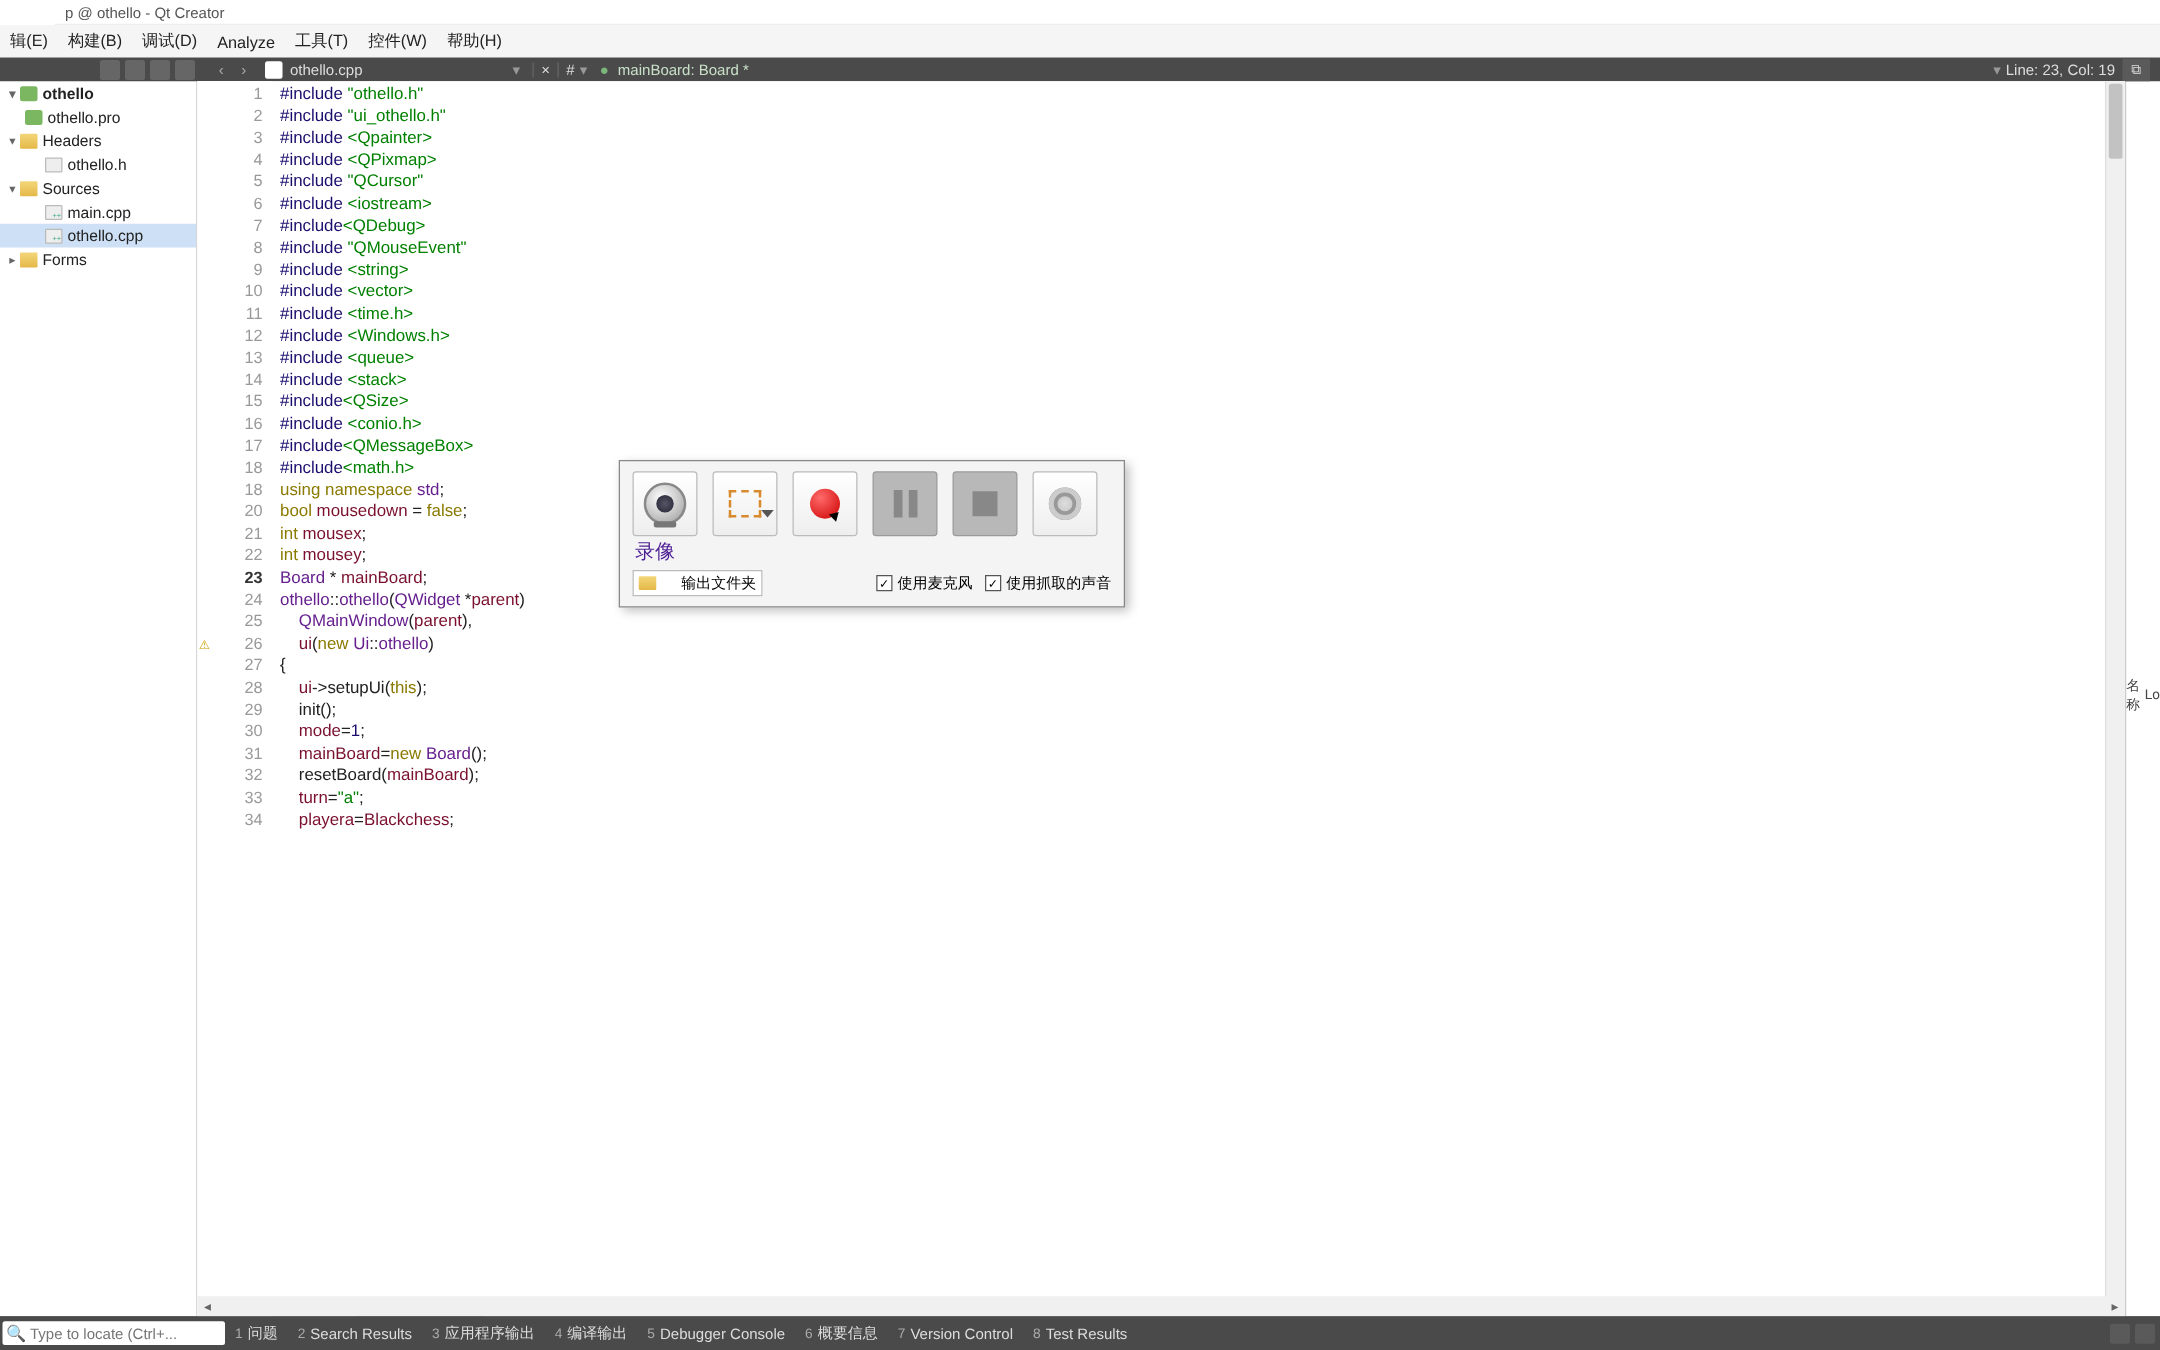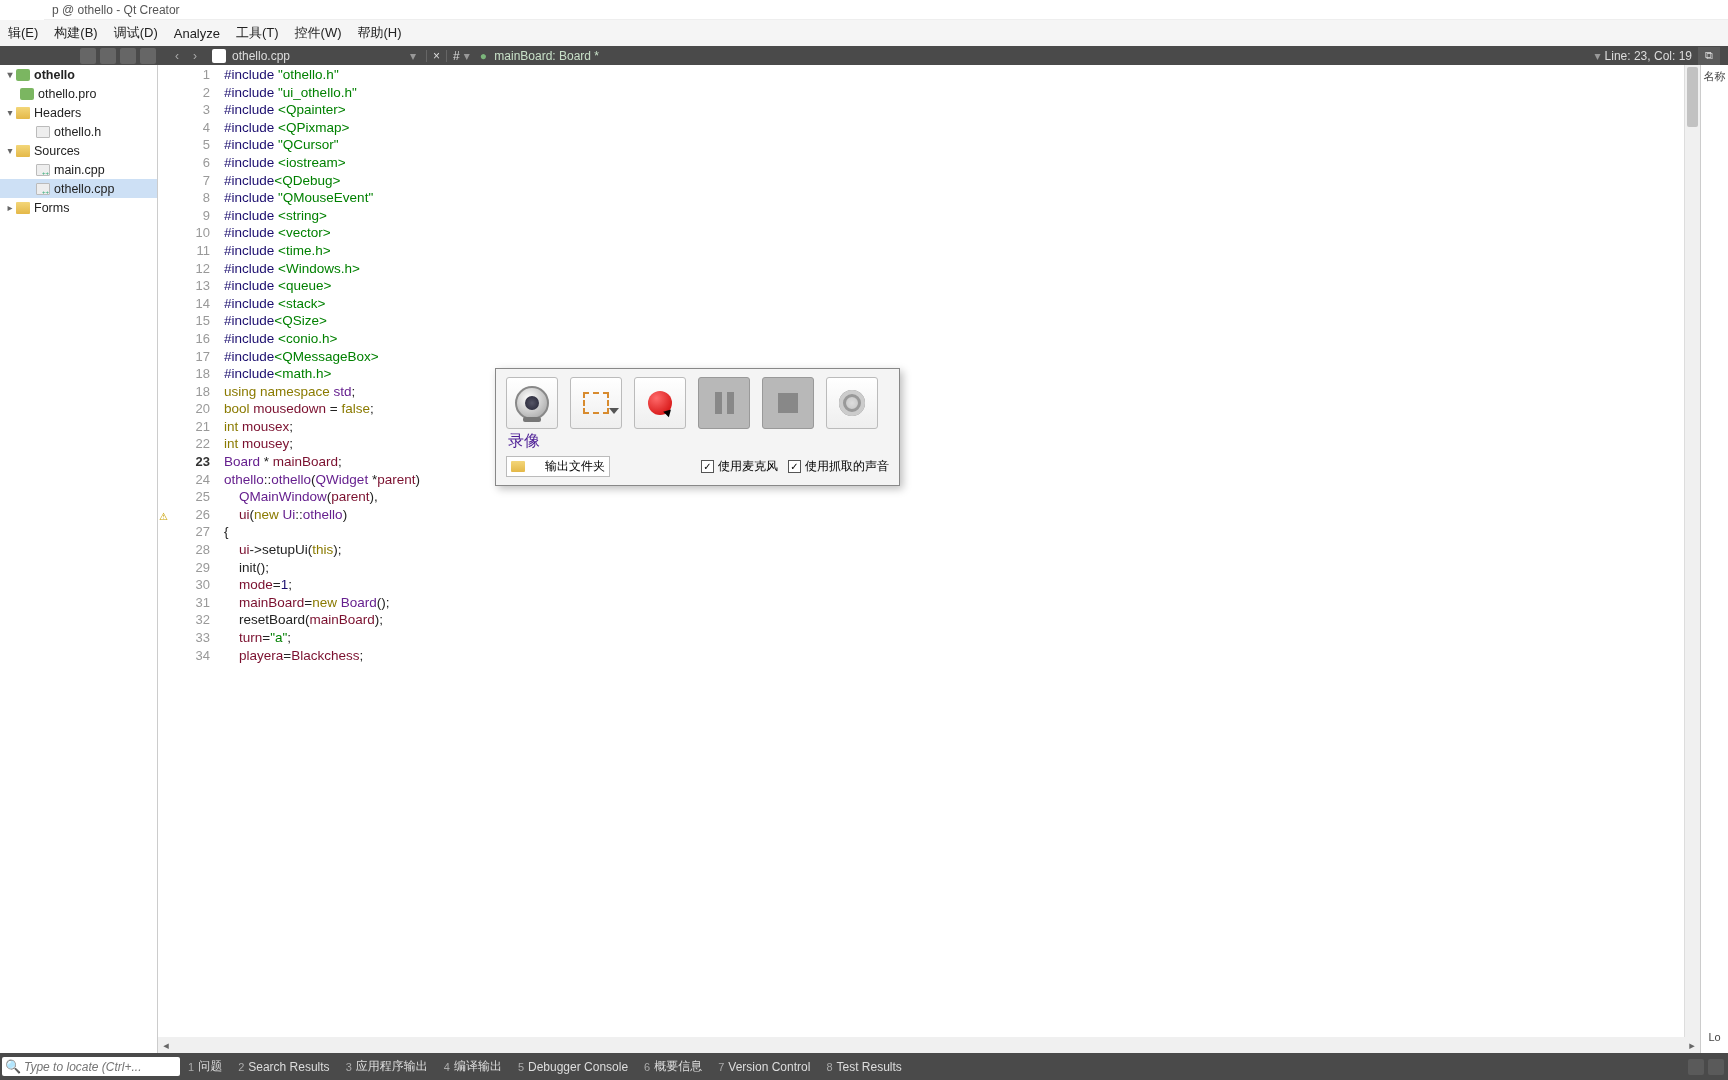--- a/index.html
+++ b/index.html
@@ -58,39 +58,39 @@
 .func{ color:#222;}
 .num{ color:#1a0d6e;}
 .op{ color:#222;}
 .ident{color:#7a0f2e;} 
 .scrollv { width:16px; background:#f0f0f0; border-left:1px solid #ddd; position:relative;}
 .scrollv .thumb{ position:absolute; left:2px; right:2px; top:2px; height:60px; background:#c2c2c2; border-radius:2px;}
 .hscroll { position:absolute; bottom:0; left:0; right:0; height:16px; background:#f0f0f0; display:flex; align-items:center;}
 .hscroll .harrow{width:16px; text-align:center; color:#666; font-size:11px;}
 
 
-.rightstrip { width: 28px; background: #fff; border-left:1px solid #ccc; display:flex; flex-direction:column; align-items:center; padding-top:4px; font-size:11px; color:#444;}
+.rightstrip { width: 28px; background: #fff; border-left:1px solid #ccc; display:flex; flex-direction:row; align-items:center; padding-top:4px; font-size:11px; color:#444;}
 .rightstrip .lbl{ writing-mode: horizontal-tb; margin-bottom:10px;}
 
 
 .debuggerbar { height: 18px; background:#4a4a4a; display:flex; align-items:center; color:#ddd; font-size:12px;}
 .debuggerbar .dropsel { background:#3a3a3a; padding:1px 8px; width:150px; display:flex; align-items:center; justify-content:space-between;}
 .debuggerbar .dicons{ display:flex; gap:2px; margin-left:6px;}
 .debuggerbar .dicon{ width:16px; height:14px; background:#5a5a5a; border-radius:2px;}
 .debuggerbar .threadsel{ margin-left:6px; color:#aaa; background:#3a3a3a; padding:1px 8px; width:100px; display:flex; justify-content:space-between;}
 .debuggerbar .status{ margin-left:auto; margin-right: auto; color:#ddd;}
 .debugtable { height: 150px; background:#fff; border-top:1px solid #ccc; }
 .debugtable .hdr{ display:flex; height:20px; align-items:center; border-bottom:1px solid #ddd; font-size:12.5px; color:#444;}
 .debugtable .hdr .col{ padding:0 10px;}
 
 
 .botbar { height:27px; background:#4a4a4a; position:absolute; bottom:0; left:0; right:0; display:flex; align-items:center; padding:0 4px; gap:0;}
 .botbar .search { display:flex; align-items:center; background:#fff; border-radius:2px; height:19px; width:178px; padding:0 4px; margin-left:-2px;}
 .botbar .search .sicon{ width:14px; height:14px; color:#888; margin-right:4px; display:flex; align-items:center; justify-content:center;}
-.botbar .search input{ border:none; outline:none; font-size:12px; width:100%; color:#888;font-style:italic;}
+.botbar .search input{ border:none; outline:none; font-size:12px; width:100%; color:#888;}
 .botbar .tab{ color:#ddd; font-size:12px; padding:0 8px; display:flex; align-items:center; gap:4px;}
 .botbar .tab .n{ color:#aaa; font-size:11px;}
 .botbar .endicons{ margin-left:auto; display:flex; gap:4px;}
 .botbar .eicon{ width:16px; height:16px; background:#5a5a5a; border-radius:2px;}
 
 
 .recorder { position:absolute; left:495px; top:368px; width:405px; background:#f4f4f4; border:1px solid #888; box-shadow:3px 3px 8px rgba(0,0,0,0.25);}
 .recorder .rtitle{ height:24px; display:flex; align-items:center; padding:0 6px; font-size:12px; color:#333; background:#f4f4f4;}
 .recorder .rtitle .ricon{ width:16px; height:16px; background:#ccc; border-radius:2px; margin-right:6px;}
 .recorder .rtitle .spacer{flex:1;}

